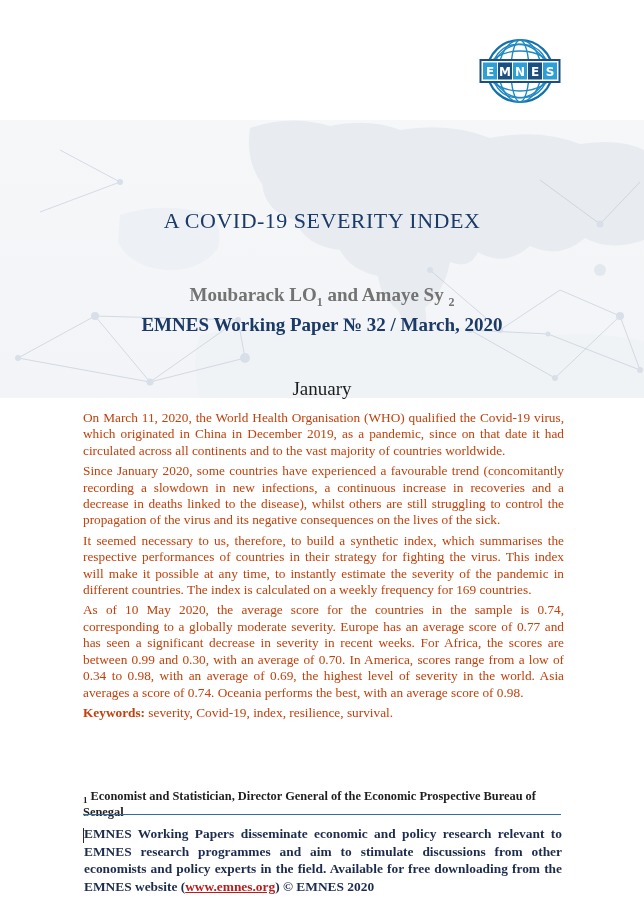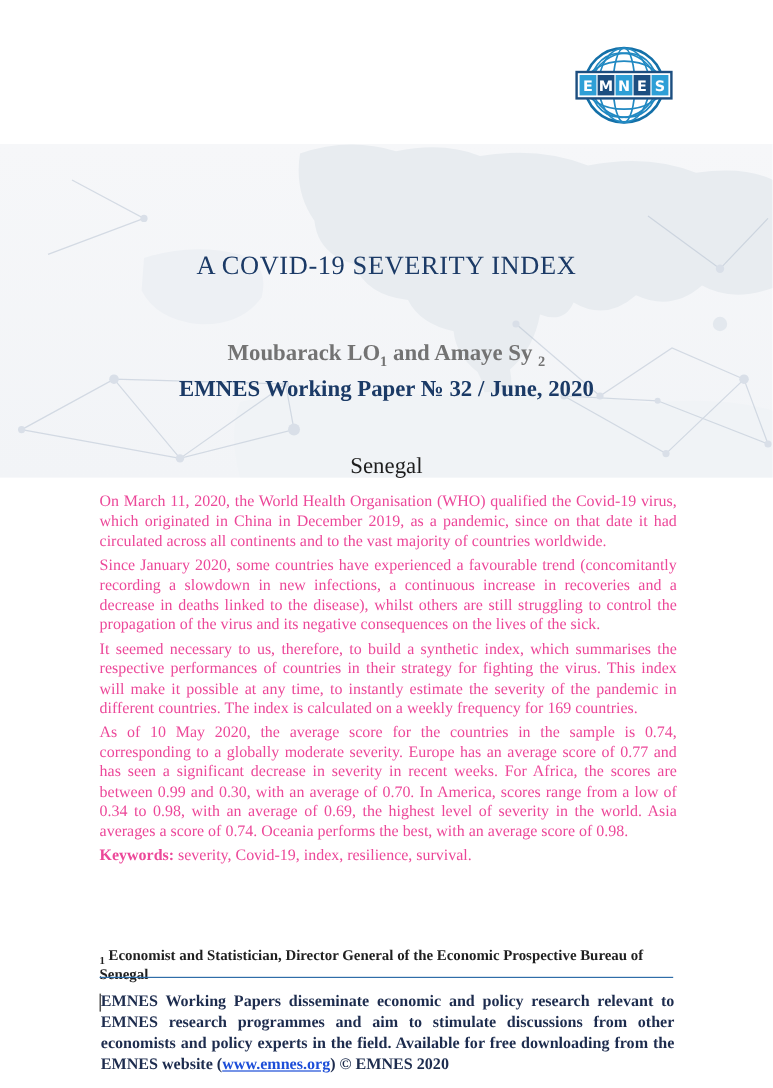--- a/index.html
+++ b/index.html
@@ -15,41 +15,41 @@
   .band svg { position:absolute; left:0; top:0; }
   .centered { position:absolute; left:0; width:100%; text-align:center; }
   .title { top:125px; font-size:37px; letter-spacing:2px; color:#1b3a66; }
   .subtitle { top:208px; font-size:22px; letter-spacing:0.5px; color:#1b3a66; }
   .authors { top:284px; font-size:19px; font-weight:bold; color:#737373; }
   .authors sub { font-size:12px; }
   .series { top:314px; font-size:19px; font-weight:bold; color:#1b3a66; }
   .abstract-heading { top:378px; font-size:19px; color:#1d1d1d; }
   .abstract-body {
     position:absolute; top:410px; left:83px; width:481px;
-    font-size:13.3px; line-height:16.4px; color:#ec4899; text-align:justify;
+    font-size:13.3px; line-height:16.4px; color:#c2410c; text-align:justify;
   }
   .abstract-body p { margin:0 0 4px 0; }
   .keywords { margin-top:14px; }
   .keywords b { font-weight:bold; }
   .footnotes {
     position:absolute; left:83px; top:789px; width:481px;
     font-size:12.4px; font-weight:bold; color:#1f1f1f;
   }
   .footnote { margin-bottom:9px; }
   .footnote sub { font-size:9px; margin-right:3px; }
   .divider {
     position:absolute; left:83px; top:814px; width:478px; height:0;
     border-top:1.5px solid #2f6da8;
   }
   .footer {
     position:absolute; left:84px; top:825px; width:478px;
     font-size:13.4px; line-height:17.6px; font-weight:bold;
     color:#1d2c4e; text-align:justify;
   }
-  .footer a { color:#1d4ed8; text-decoration:underline; cursor:pointer; }
+  .footer a { color:#b91c1c; text-decoration:underline; cursor:pointer; }
   .text-cursor {
     position:absolute; left:83px; top:828px; width:1px; height:15px; background:#2b2b2b;
   }
   .logo { position:absolute; left:479px; top:38px; width:82px; height:66px; }
 </style>
 </head>
 <body>
 
 <div class="page">
 
@@ -119,23 +119,23 @@
           <text x="71" y="37.5">S</text>
         </g>
       </g>
     </svg>
   </div>
 
   <div class="centered subtitle">A COVID-19 SEVERITY INDEX</div>
 
   <div class="centered authors"><span>Moubarack LO</span><sub>1</sub><span> and </span><span>Amaye Sy </span><sub>2</sub></div>
 
-  <div class="centered series">EMNES Working Paper № 32 / June, 2020</div>
+  <div class="centered series">EMNES Working Paper № 32 / March, 2020</div>
 
-  <div class="centered abstract-heading">Senegal</div>
+  <div class="centered abstract-heading">January</div>
 
   <div class="abstract-body">
     <p>On March 11, 2020, the World Health Organisation (WHO) qualified the Covid-19 virus, which originated in China in December 2019, as a pandemic, since on that date it had circulated across all continents and to the vast majority of countries worldwide.</p>
     <p>Since January 2020, some countries have experienced a favourable trend (concomitantly recording a slowdown in new infections, a continuous increase in recoveries and a decrease in deaths linked to the disease), whilst others are still struggling to control the propagation of the virus and its negative consequences on the lives of the sick.</p>
     <p>It seemed necessary to us, therefore, to build a synthetic index, which summarises the respective performances of countries in their strategy for fighting the virus. This index will make it possible at any time, to instantly estimate the severity of the pandemic in different countries. The index is calculated on a weekly frequency for 169 countries.</p>
     <p>As of 10 May 2020, the average score for the countries in the sample is 0.74, corresponding to a globally moderate severity. Europe has an average score of 0.77 and has seen a significant decrease in severity in recent weeks. For Africa, the scores are between 0.99 and 0.30, with an average of 0.70. In America, scores range from a low of 0.34 to 0.98, with an average of 0.69, the highest level of severity in the world. Asia averages a score of 0.74. Oceania performs the best, with an average score of 0.98.</p>
     <p class="keywords"><b>Keywords:</b><span> severity, Covid-19, index, resilience, survival.</span></p>
   </div>
 
   <div class="footnotes">

